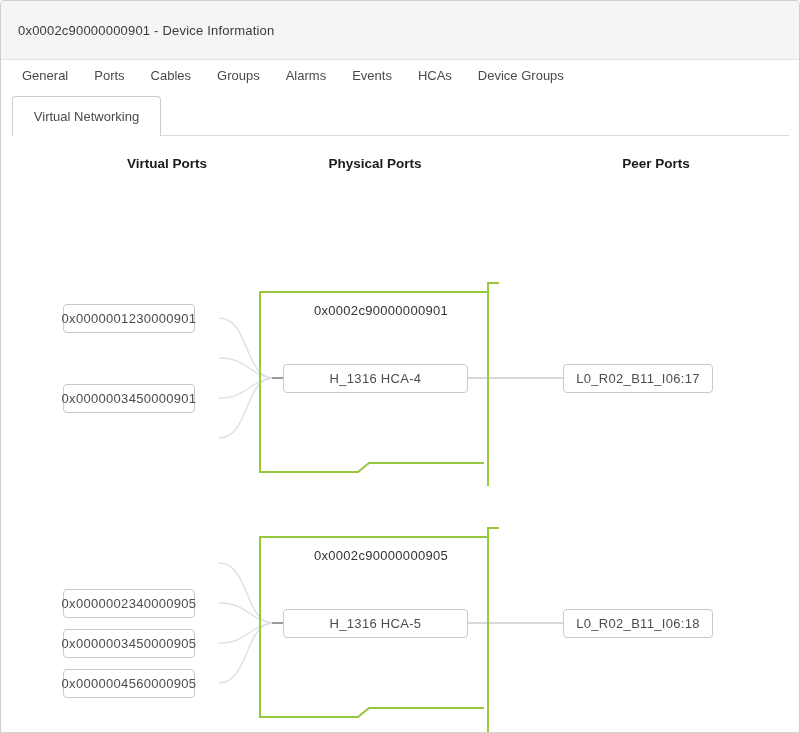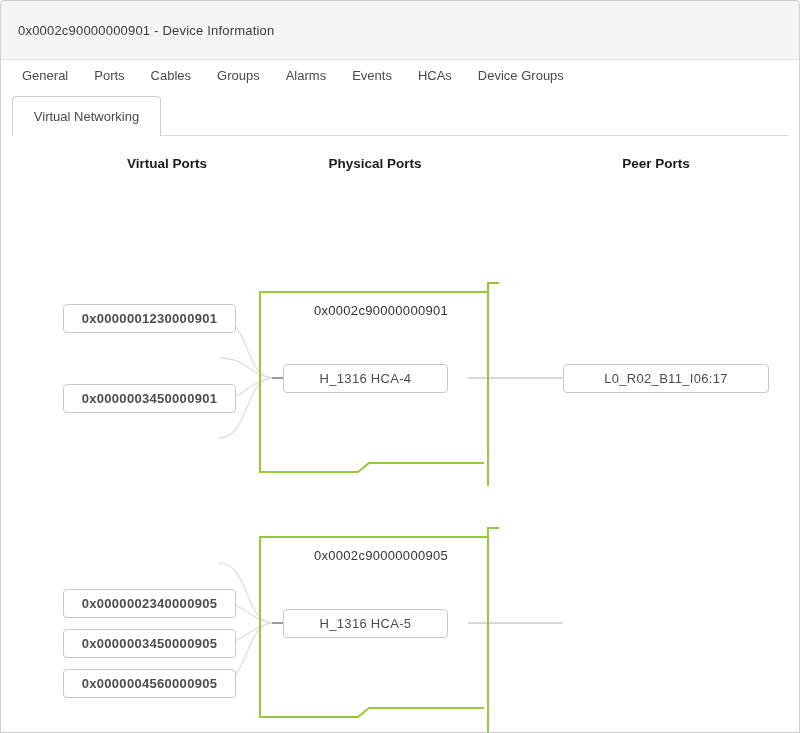--- a/index.html
+++ b/index.html
@@ -43,23 +43,23 @@
   .junction{ stroke:#9b9b9b; stroke-width:2; fill:none; }
   .peerline{ stroke:#d9d9d9; stroke-width:2; fill:none; }
   .outline { stroke:#96c83c; stroke-width:2; fill:none; }
   .nbox {
     position:absolute; height:29px; z-index:3;
     background:#ffffff; border:1px solid #c9c9c9; border-radius:4px;
     display:flex; align-items:center; justify-content:center;
     font-size:13px; color:#4d4d4d; letter-spacing:0.3px; white-space:nowrap;
     cursor:pointer;
   }
-  .vbox { left:62px;  width:173px;font-weight:bold; }
-  .hbox { left:282px; width:165px; }
-  .pbox { left:562px; width:206px; }
+  .vbox { left:62px;  width:132px; }
+  .hbox { left:282px; width:185px; }
+  .pbox { left:562px; width:150px; }
   .glabel {
     position:absolute; left:380px; transform:translateX(-50%); z-index:3;
     font-size:13px; color:#333333; letter-spacing:0.3px; white-space:nowrap;margin-top:32px;
   }
 </style>
 </head>
 <body>
 
 <div class="page">
 
@@ -112,14 +112,15 @@
   <div class="nbox vbox" style="top:303px">0x0000001230000901</div>
   <div class="nbox vbox" style="top:383px">0x0000003450000901</div>
   <div class="nbox hbox" style="top:363px">H_1316 HCA-4</div>
   <div class="nbox pbox" style="top:363px">L0_R02_B11_I06:17</div>
 
   <div class="glabel" style="top:515px">0x0002c90000000905</div>
   <div class="nbox vbox" style="top:588px">0x0000002340000905</div>
   <div class="nbox vbox" style="top:628px">0x0000003450000905</div>
   <div class="nbox vbox" style="top:668px">0x0000004560000905</div>
   <div class="nbox hbox" style="top:608px">H_1316 HCA-5</div>
+  <div class="nbox pbox" style="top:608px">L0_R02_B11_I06:18</div>
 
 </div>
 
 </body></html>

